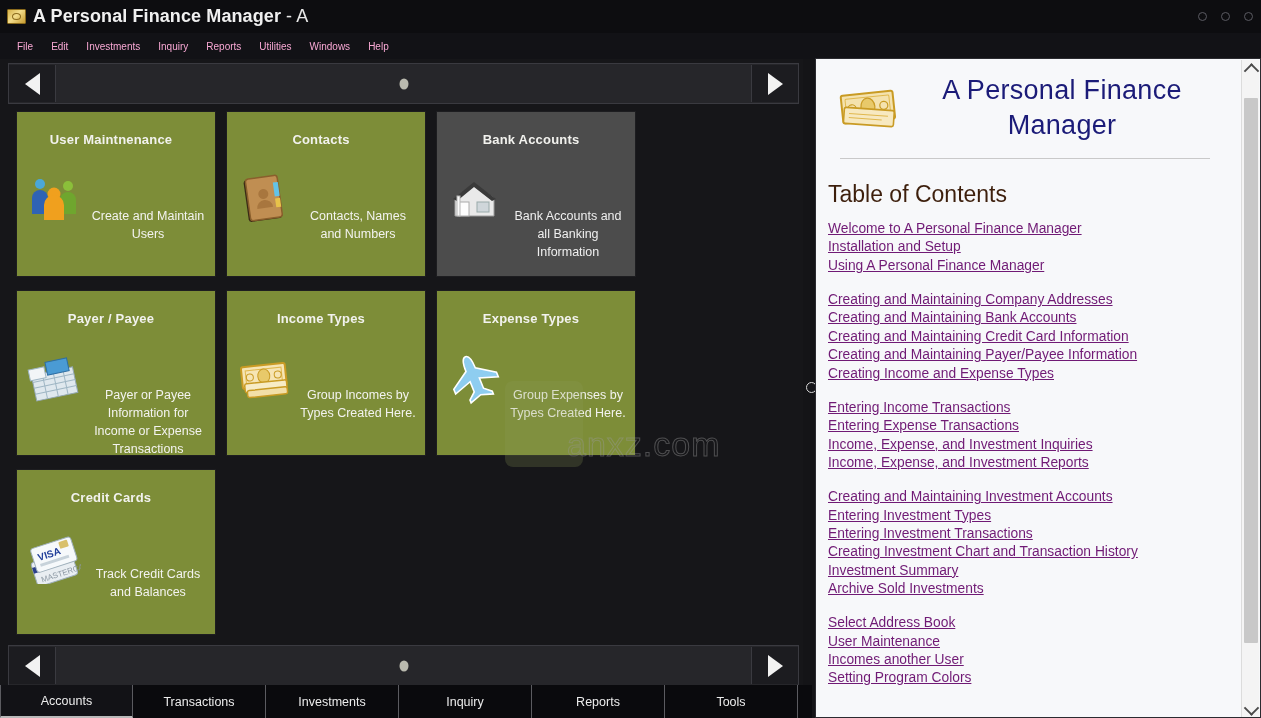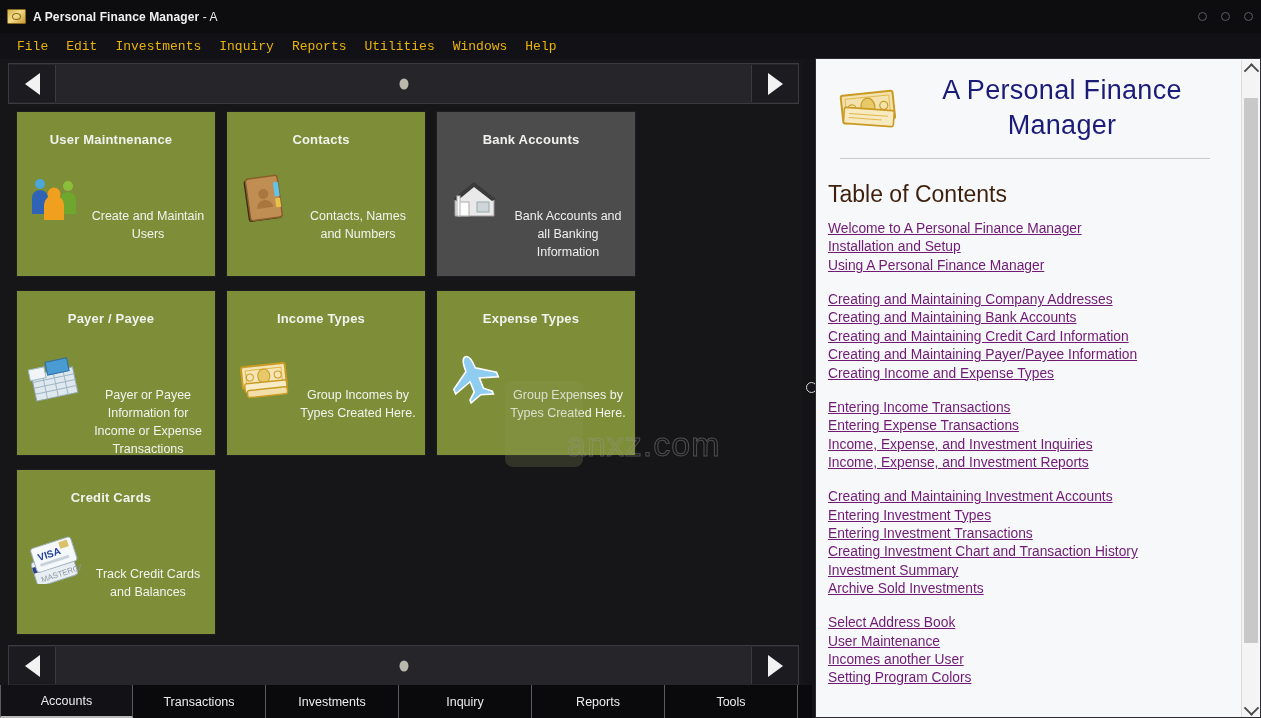--- a/index.html
+++ b/index.html
@@ -22,39 +22,39 @@
     border-radius:1px;
     background:linear-gradient(135deg,#d6b24a 0%,#f2dd8c 45%,#c79b30 100%);
     border:1px solid #8a6a1c;
     position:relative;flex:none;
   }
   .title-icon:after{
     content:"";position:absolute;left:4px;top:3px;width:7px;height:5px;
     border:1px solid #8a6a1c;border-radius:50%;
   }
   .title-text{
-    font-size:12px;color:#f0f0f0;font-weight:bold;letter-spacing:.1px;
+    font-size:18px;color:#f0f0f0;font-weight:bold;letter-spacing:.1px;
     white-space:nowrap;
   }
   .title-text .suffix{font-weight:normal;color:#e8e8e8;}
   .win-ctrls{
     position:absolute;right:8px;top:0;height:33px;display:flex;align-items:center;gap:14px;
   }
   .win-dot{
     width:7px;height:7px;border-radius:50%;border:1px solid #5a5a62;background:transparent;
   }
 
   
   .menubar{
     position:absolute;left:0;top:33px;width:1261px;height:26px;
     background:#121216;display:flex;align-items:center;padding-left:8px;
     border-bottom:1px solid #000;
   }
   .menu-item{
-    font-size:13px;color:#eab308;padding:3px 9px;cursor:default;white-space:nowrap;font-family:Liberation Mono, monospace;
+    font-size:10px;color:#f9a8d4;padding:3px 9px;cursor:default;white-space:nowrap;
   }
 
   
   .leftpane{
     position:absolute;left:0;top:59px;width:812px;height:659px;
     background:#161619;
   }
 
   
   .navstrip{

